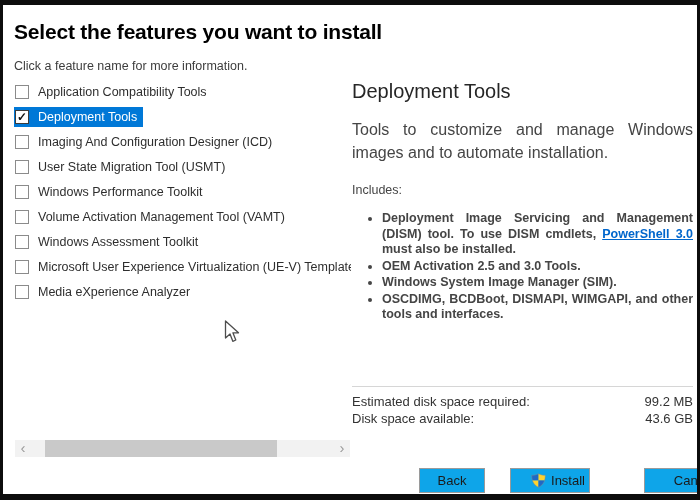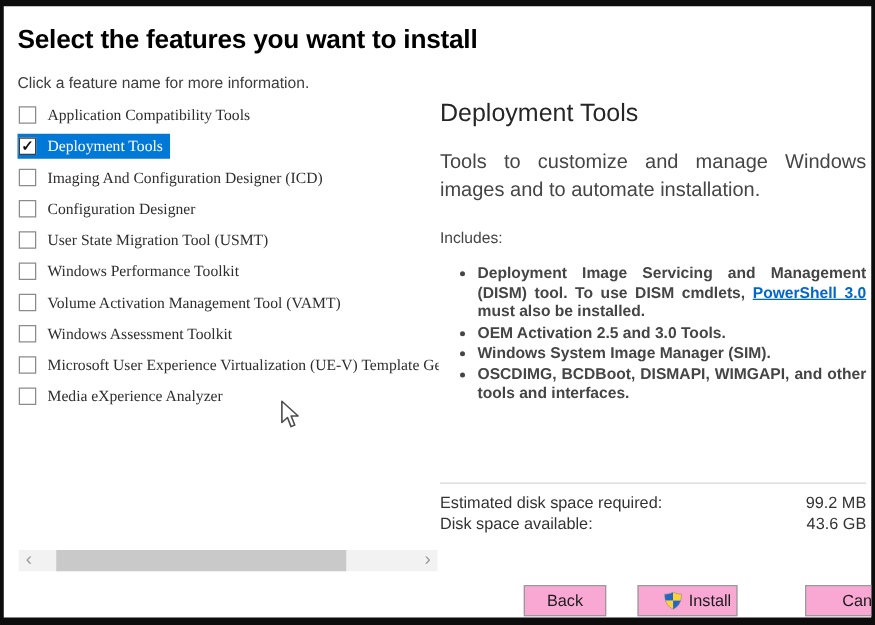--- a/index.html
+++ b/index.html
@@ -12,21 +12,21 @@
   }
   .page-title {
     position:absolute; left:11px; top:15px; margin:0;
     font-size:21px; font-weight:700; color:#000000; letter-spacing:-0.2px;
   }
   .page-subtitle {
     position:absolute; left:11px; top:54px; margin:0;
     font-size:12.5px; color:#3d3d3d;
   }
   
-  .feature-list { position:absolute; left:11px; top:77px; width:337px;font-family:Liberation Serif, serif; }
+  .feature-list { position:absolute; left:11px; top:77px; width:337px; }
   .feature-row {
     display:flex; align-items:center; height:20px; margin-bottom:5px;
     padding:0 6px 0 1px; width:max-content; max-width:100%;
     white-space:nowrap; overflow:hidden;
     font-size:12.5px; color:#2e2e2e; cursor:default;
   }
   .feature-row.selected { background:#0078d7; color:#ffffff; }
   .checkbox {
     width:14px; height:14px; flex:none;
     border:1px solid #8b8b8b; background:#ffffff;
@@ -57,21 +57,21 @@
   .scroll-arrow {
     position:absolute; top:0; width:16px; height:17px; text-align:center;
     color:#9b9b9b; font-size:15px; line-height:15px; user-select:none;
   }
   .scroll-arrow.left { left:0; }
   .scroll-arrow.right { right:0; }
   .scroll-thumb { position:absolute; left:30px; top:0; width:232px; height:17px; background:#c9c9c9; }
   
   .btn {
     position:absolute; top:463px; height:25px;
-    background:#f9a8d4; border:1px solid #9a9a9a;
+    background:#0ea5e9; border:1px solid #9a9a9a;
     font-size:13px; color:#1b1b1b; font-family:inherit;
     display:flex; align-items:center; justify-content:center; gap:5px;
     padding:0; cursor:default;
   }
   .btn-back { left:416px; width:66px; }
   .btn-install { left:507px; width:80px;padding-left:16px; }
   .btn-cancel { left:641px; width:100px; }
   
   .cursor { position:absolute; left:221px; top:315px; pointer-events:none; }
 </style>
@@ -88,24 +88,20 @@
         <span class="checkbox"></span>
         <span class="feature-label">Application Compatibility Tools</span>
       </div>
       <div class="feature-row selected">
         <span class="checkbox">✓</span>
         <span class="feature-label">Deployment Tools</span>
       </div>
       <div class="feature-row">
         <span class="checkbox"></span>
         <span class="feature-label">Imaging And Configuration Designer (ICD)</span>
-      </div>
-      <div class="feature-row">
-        <span class="checkbox"></span>
-        <span class="feature-label">Configuration Designer</span>
       </div>
       <div class="feature-row">
         <span class="checkbox"></span>
         <span class="feature-label">User State Migration Tool (USMT)</span>
       </div>
       <div class="feature-row">
         <span class="checkbox"></span>
         <span class="feature-label">Windows Performance Toolkit</span>
       </div>
       <div class="feature-row">

